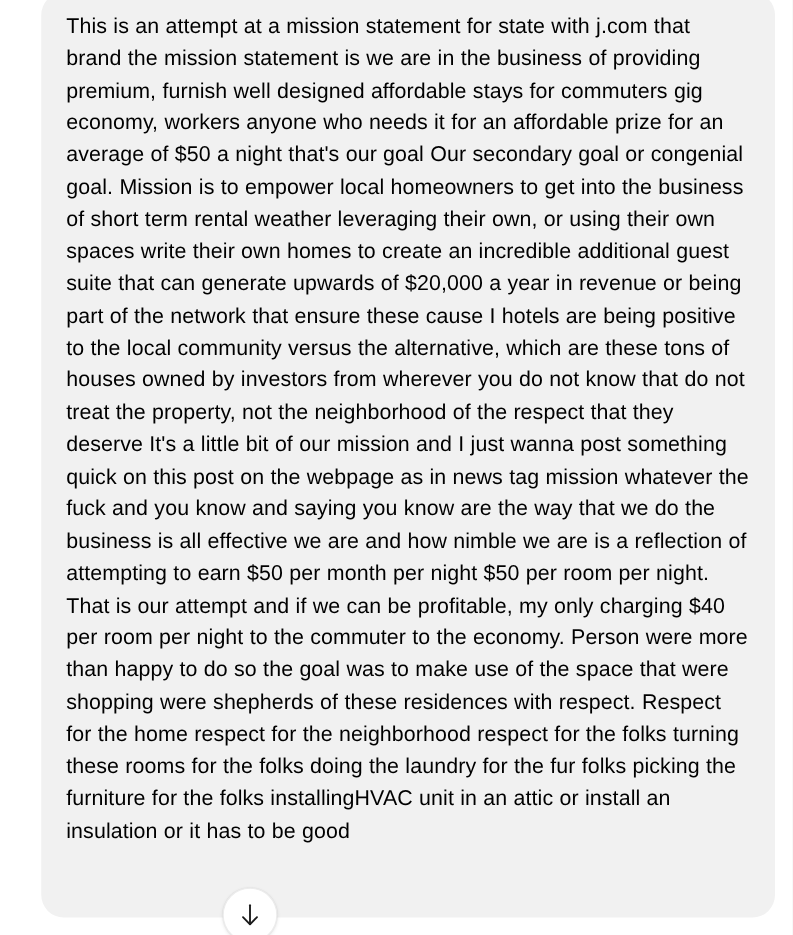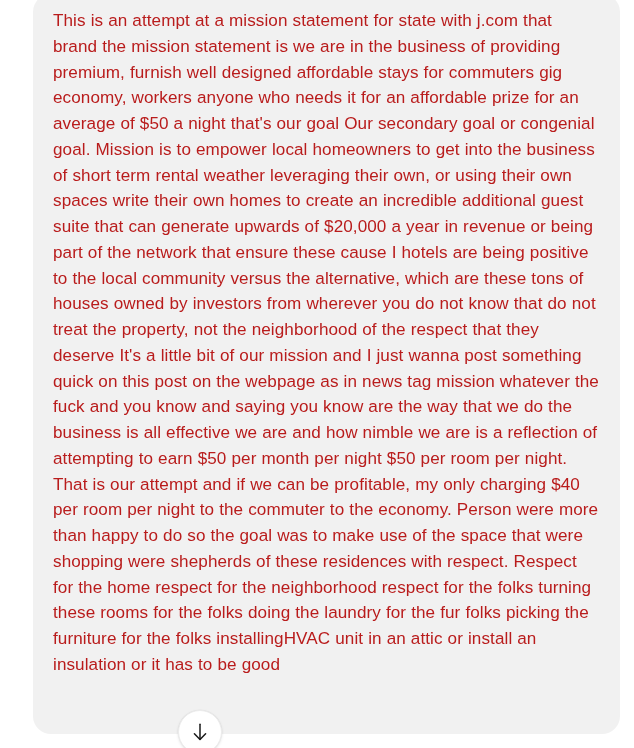--- a/index.html
+++ b/index.html
@@ -36,21 +36,21 @@
     background: #f1f1f1;
     border-radius: 18px;
     padding: 14px 20px 12px 20px;
     overflow: hidden;
   }
 
   #message-text {
     margin: 0;
     font-size: 17.1px;
     line-height: 25.75px;
-    color: #b91c1c;
+    color: #000000;
     letter-spacing: 0.005em;
     word-spacing: 0.01em;
     text-align: left;
     white-space: pre-wrap;
     font-weight: 400;
   }
 
   #scroll-to-bottom-button {
     position: absolute;
     left: 178px;

